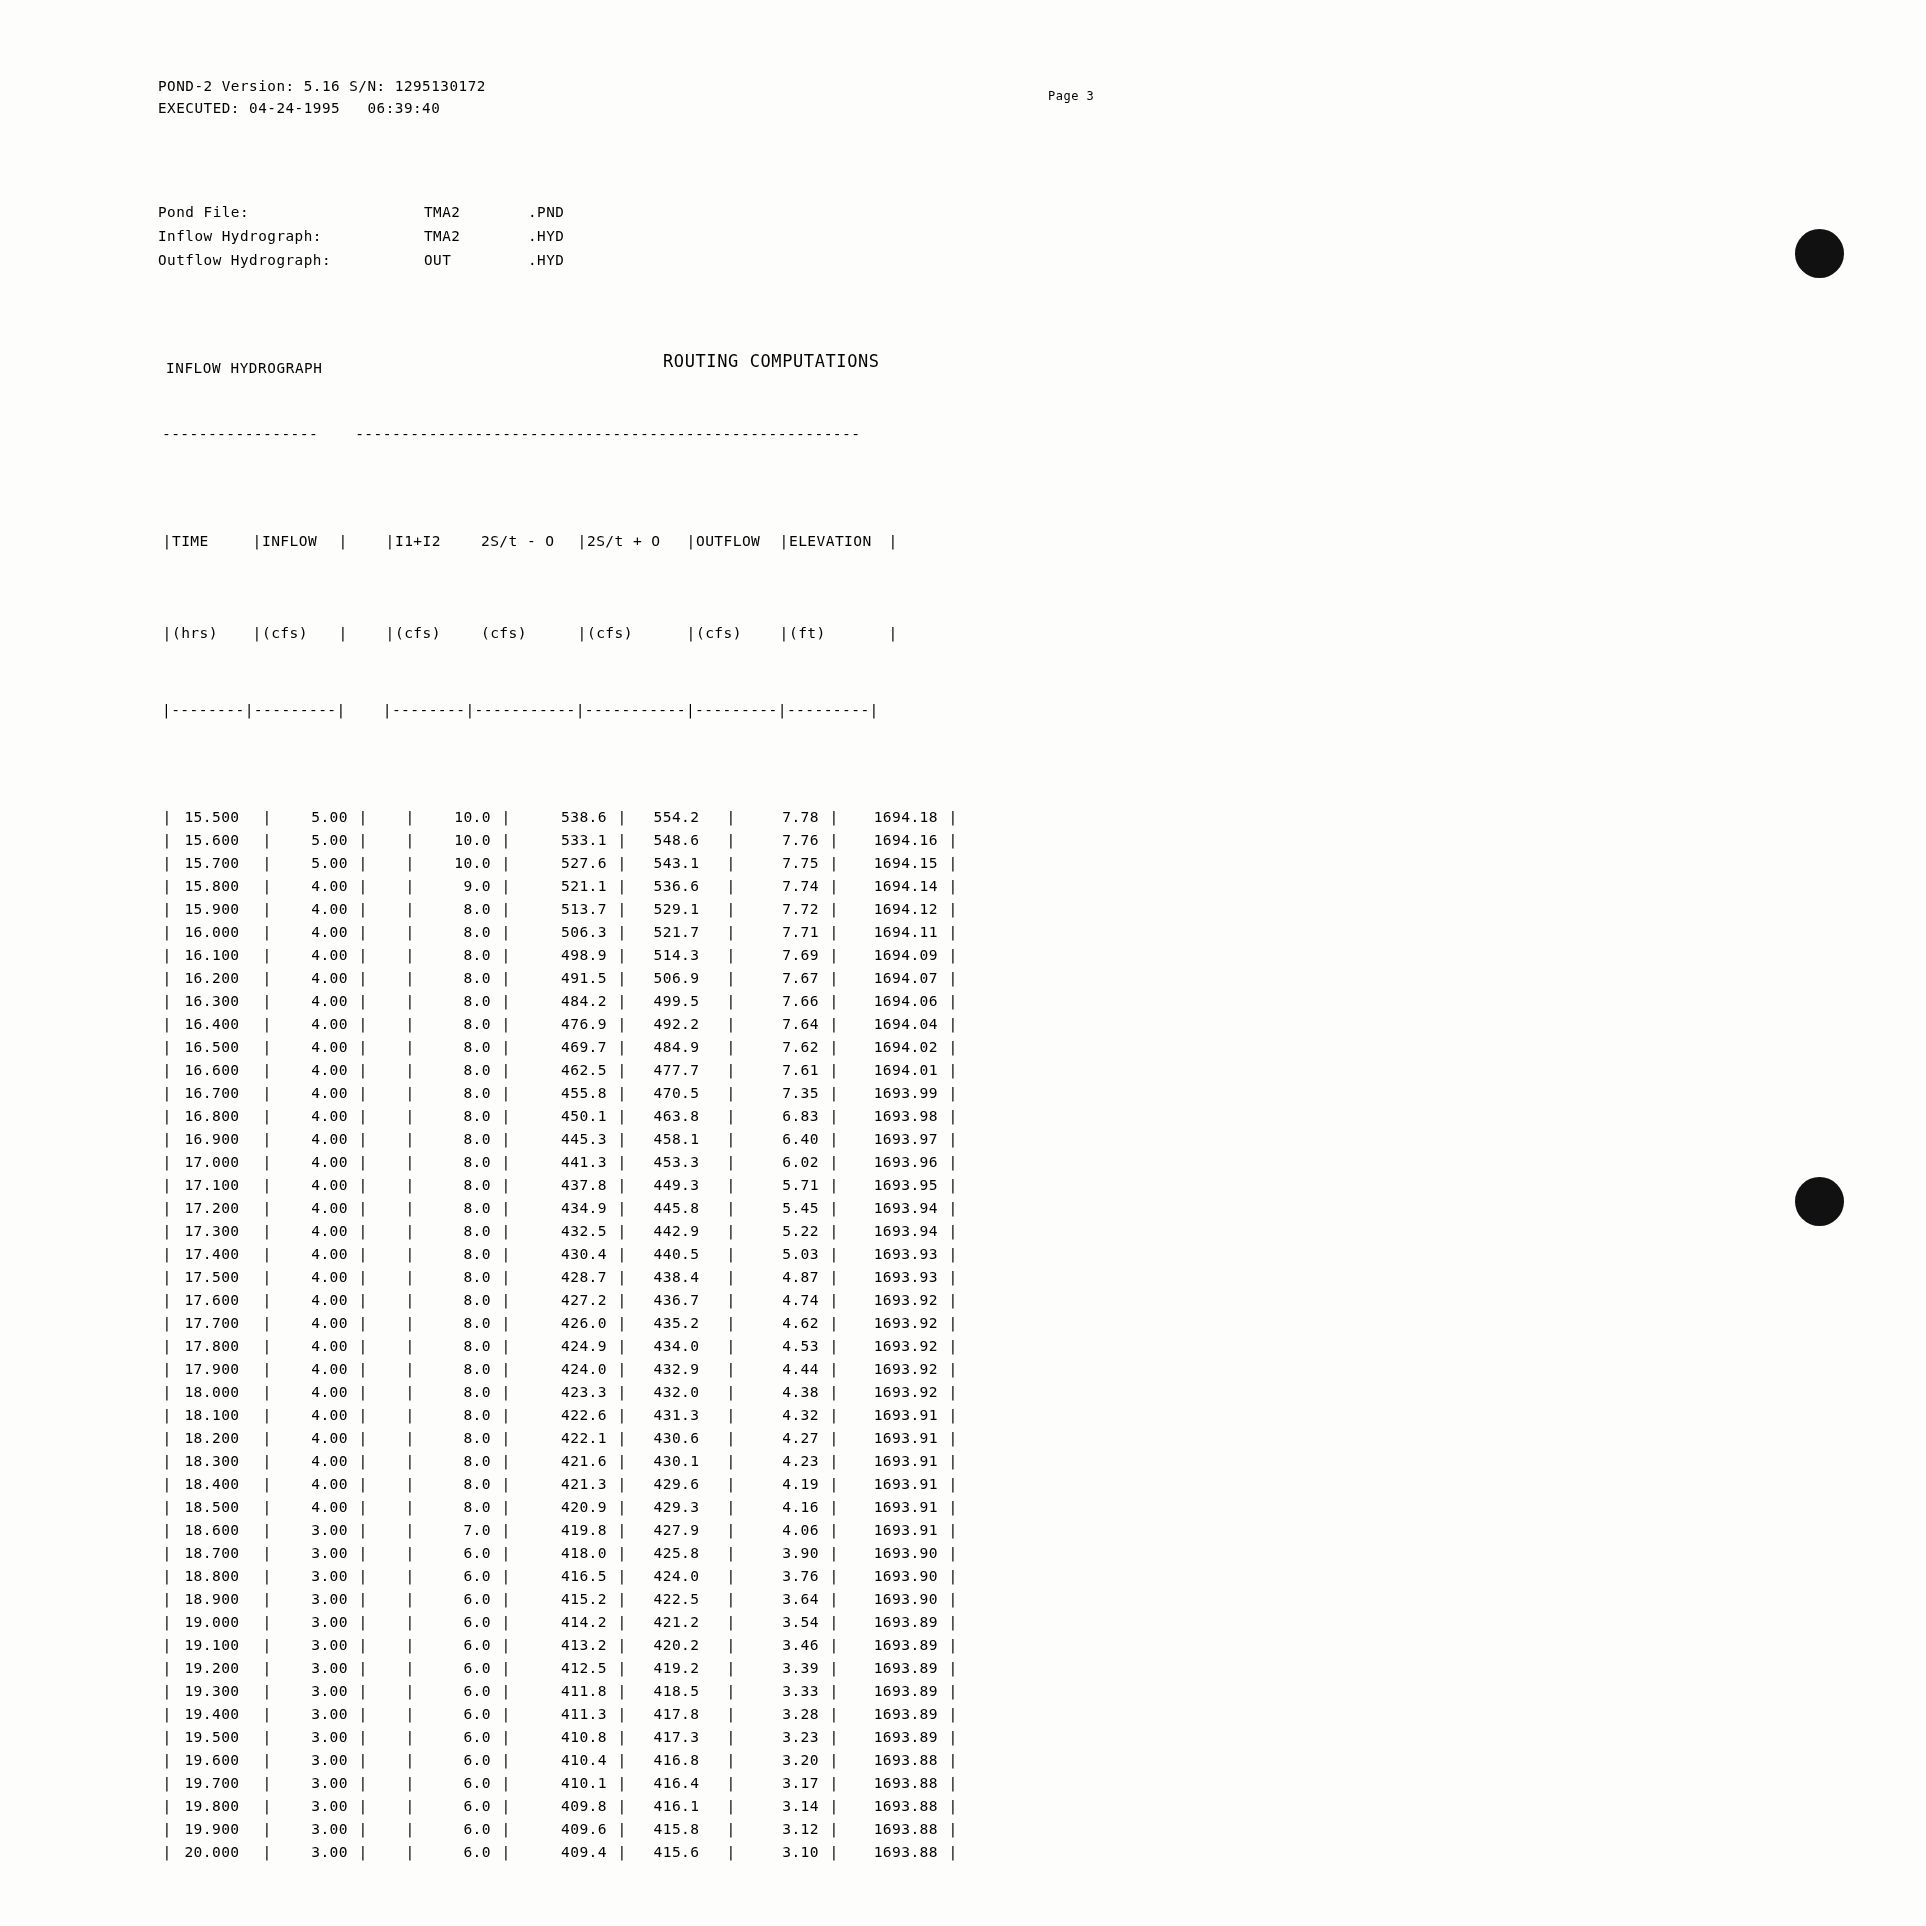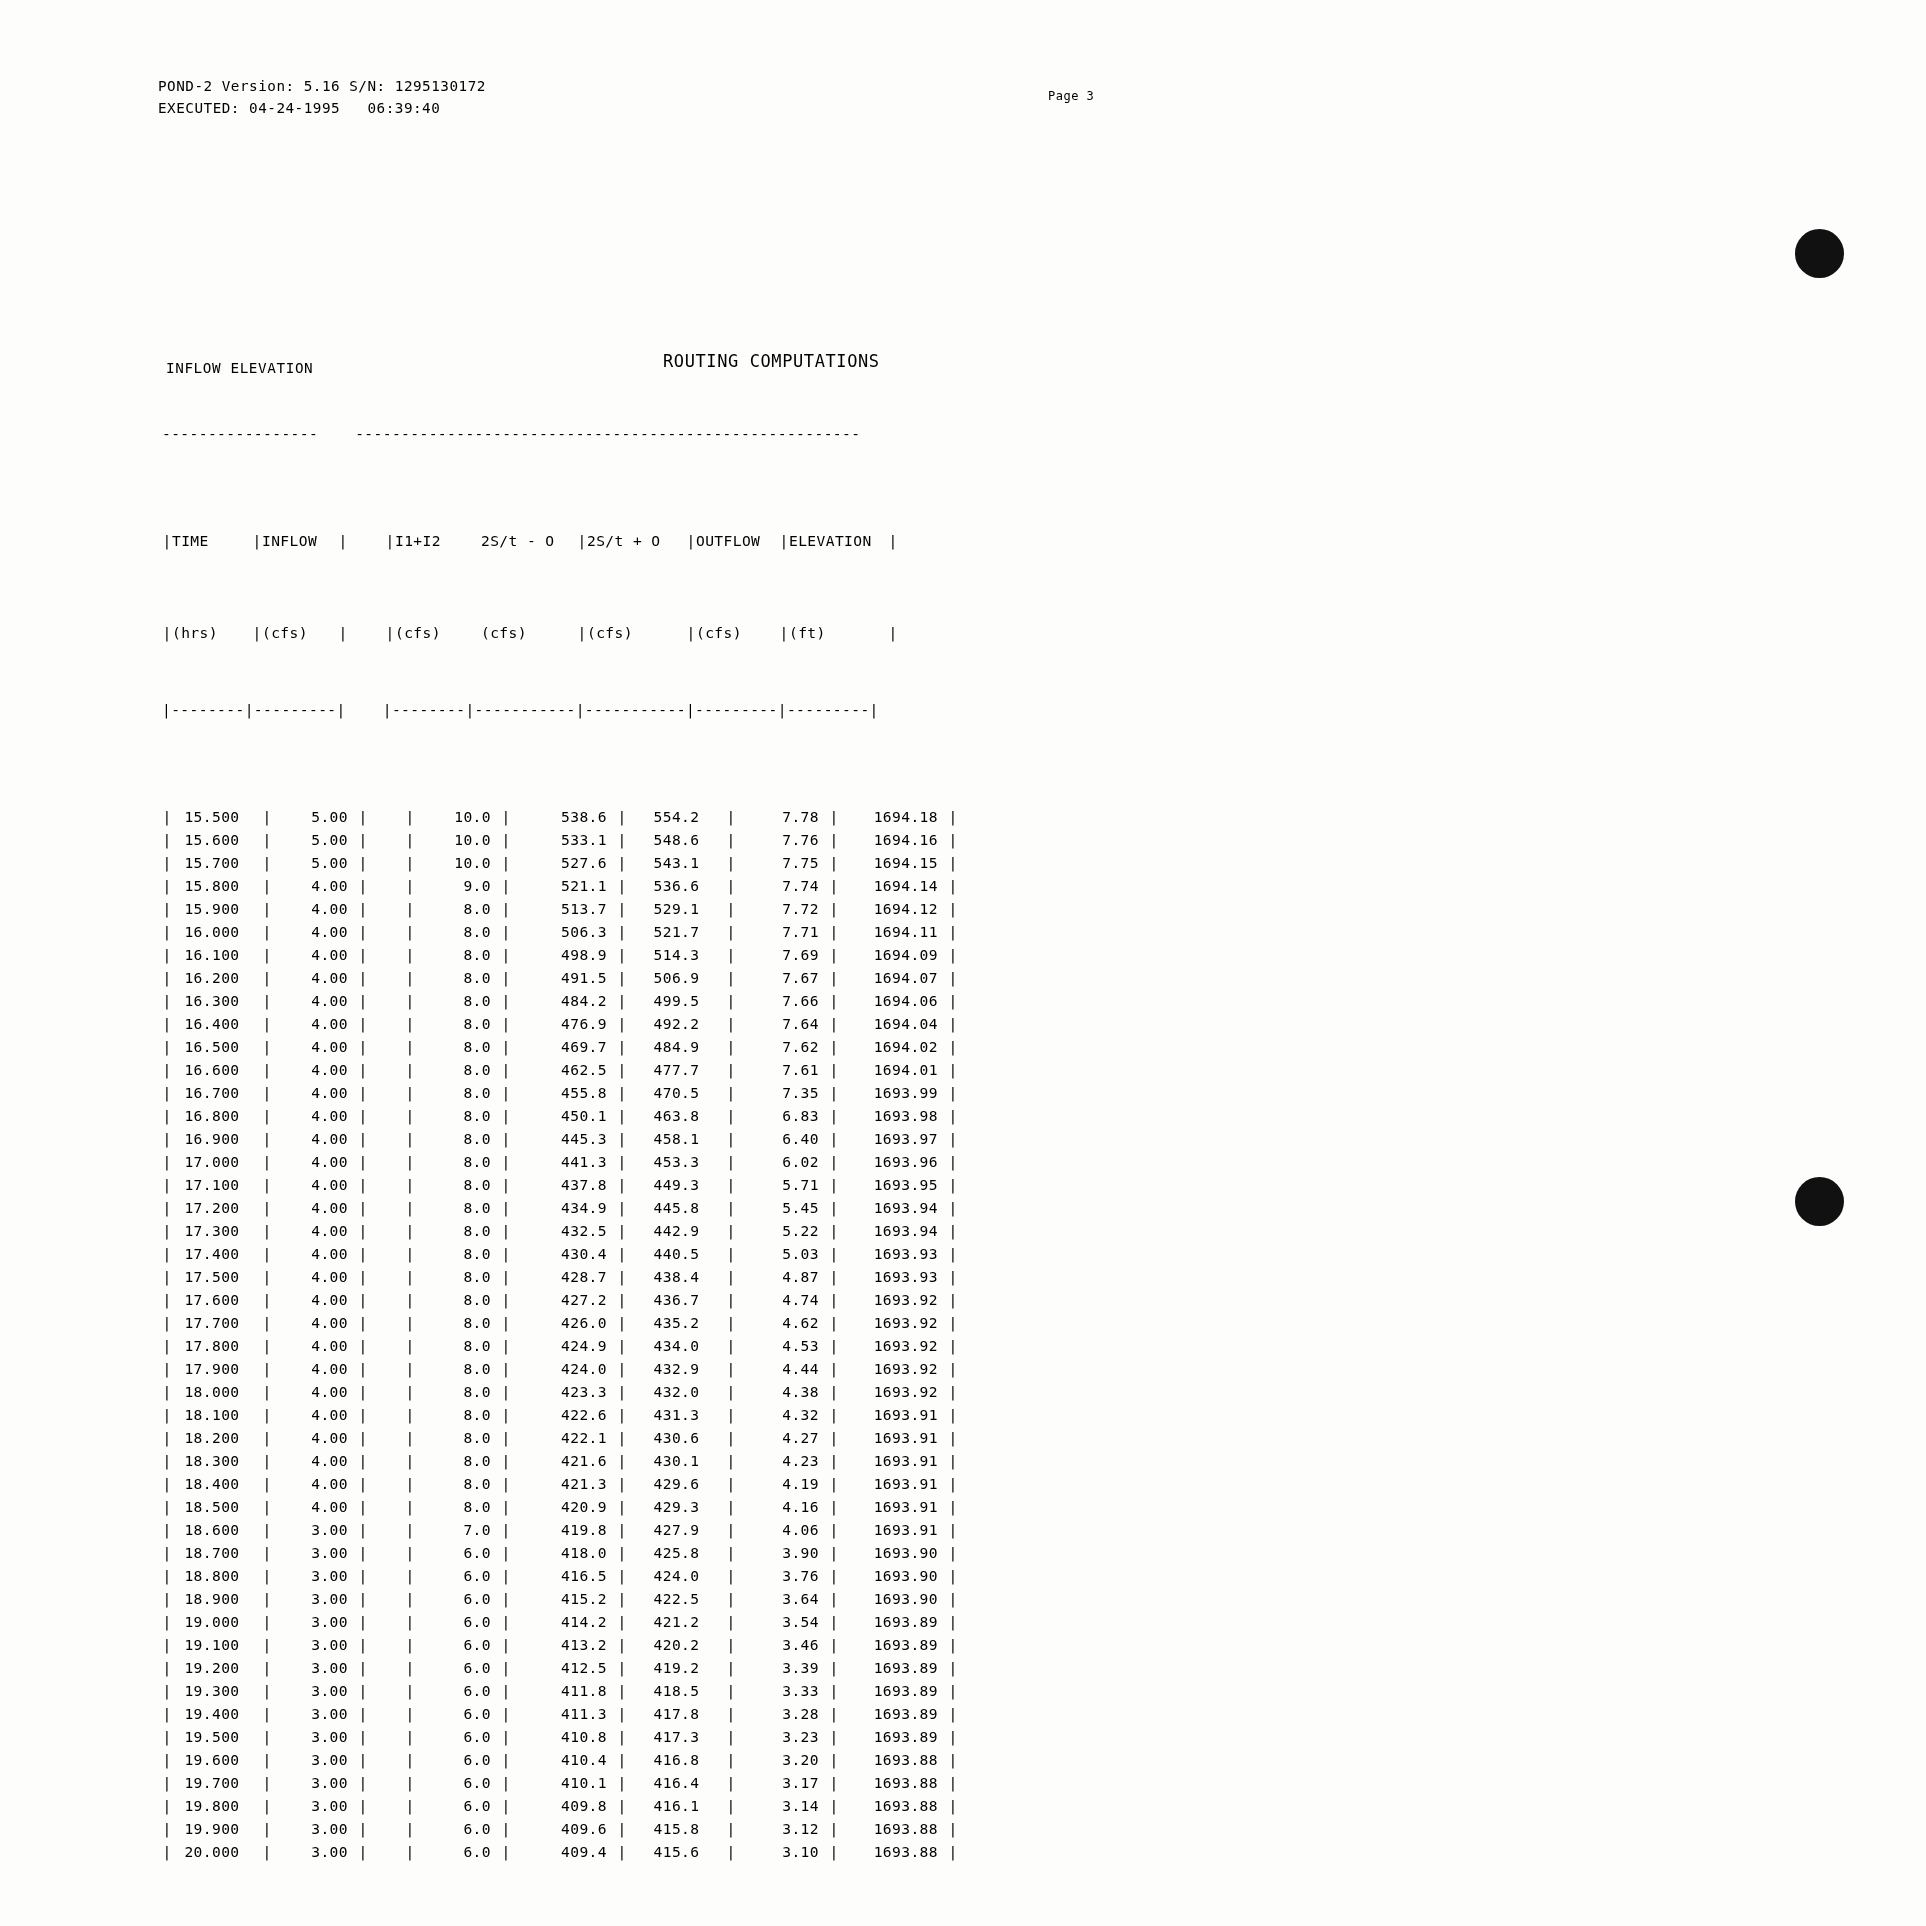--- a/index.html
+++ b/index.html
@@ -117,22 +117,25 @@
 <div class="page">
 
   <div class="hole h1"></div>
   <div class="hole h2"></div>
 
   <div class="hdr"><span>POND-2 Version: 5.16 S/N: 1295130172</span>
 <span>EXECUTED: 04-24-1995   06:39:40</span></div>
 
   <div class="pageno">Page 3</div>
 
+  <div class="files"><span class="col-lbl">Pond File:</span><span class="col-nm">TMA2</span><span>.PND</span>
+<span class="col-lbl">Inflow Hydrograph:</span><span class="col-nm">TMA2</span><span>.HYD</span>
+<span class="col-lbl">Outflow Hydrograph:</span><span class="col-nm">OUT</span><span>.HYD</span></div>
 
-  <div class="sect-left">INFLOW ELEVATION</div>
+  <div class="sect-left">INFLOW HYDROGRAPH</div>
   <div class="sect-right">ROUTING COMPUTATIONS</div>
 
   <div class="tablewrap">
     <div class="trow"><span>-----------------</span><span class="gap"></span><span>-------------------------------------------------------</span></div>
 
     <div class="trow"><span class="bar">|</span><span class="c w-time ctr">TIME</span><span class="bar">|</span><span class="c w-inf ctr">INFLOW</span><span class="bar">|</span><span class="gap"></span><span class="bar">|</span><span class="c w-i12 ctr">I1+I2</span><span class="bar"> </span><span class="c w-2smo ctr">2S/t - O</span><span class="bar">|</span><span class="c w-2spo ctr">2S/t + O</span><span class="bar">|</span><span class="c w-out ctr">OUTFLOW</span><span class="bar">|</span><span class="c w-elev ctr">ELEVATION</span><span class="bar">|</span></div>
 
     <div class="trow"><span class="bar">|</span><span class="c w-time ctr">(hrs)</span><span class="bar">|</span><span class="c w-inf ctr">(cfs)</span><span class="bar">|</span><span class="gap"></span><span class="bar">|</span><span class="c w-i12 ctr">(cfs)</span><span class="bar"> </span><span class="c w-2smo ctr">(cfs)</span><span class="bar">|</span><span class="c w-2spo ctr">(cfs)</span><span class="bar">|</span><span class="c w-out ctr">(cfs)</span><span class="bar">|</span><span class="c w-elev ctr">(ft)</span><span class="bar">|</span></div>
 
     <div class="trow"><span>|--------|---------|</span><span class="gap"></span><span>|--------|-----------|-----------|---------|---------|</span></div>

